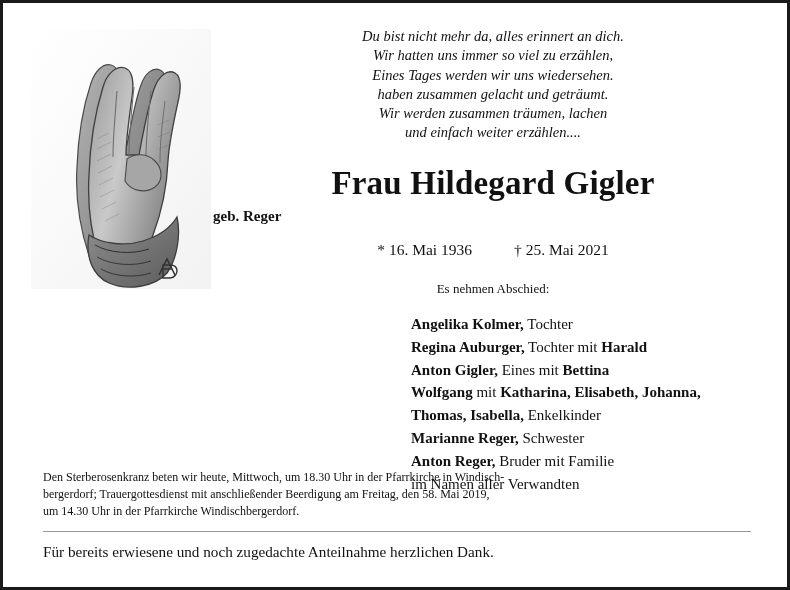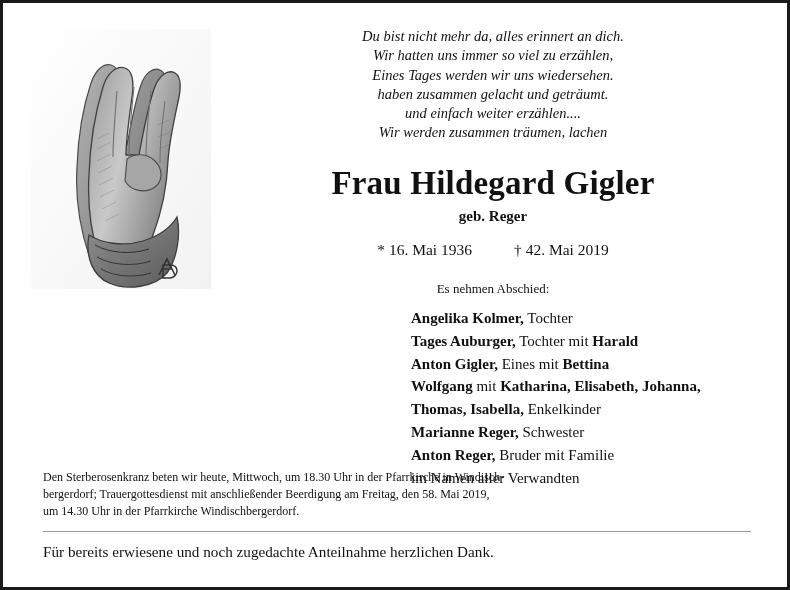--- a/index.html
+++ b/index.html
@@ -58,38 +58,37 @@
   .name {
     margin-top: 22px;
     text-align: center;
     font-size: 33px;
     font-weight: bold;
     letter-spacing: 0.2px;
     line-height: 1.1;
   }
   .maiden {
     margin-top: 7px;
-    text-align: center;
     font-size: 15px;
     font-weight: bold;
   }
   .dates {
     margin-top: 16px;
     text-align: center;
     font-size: 15.5px;
   }
   .dates .birth { margin-right: 42px; }
 
   .farewell-head {
     margin-top: 22px;
     text-align: center;
     font-size: 13px;
   }
   .mourners {
-    margin-top: 10px;
+    margin-top: 16px;
     font-size: 15px;
     line-height: 1.52;
     text-align: left;
     padding-left: 198px;
     font-family: Liberation Serif, serif;
   }
   .mourners .ln { white-space: nowrap; }
   .mourners b { font-weight: bold; }
 
   
@@ -203,39 +202,39 @@
       </svg>
     </div>
 
     <div class="right-col">
 
       <div class="poem">
         <div>Du bist nicht mehr da, alles erinnert an dich.</div>
         <div>Wir hatten uns immer so viel zu erzählen,</div>
         <div>Eines Tages werden wir uns wiedersehen.</div>
         <div>haben zusammen gelacht und geträumt.</div>
+        <div>Wir werden zusammen träumen, lachen</div>
         <div>und einfach weiter erzählen....</div>
-        <div>Wir werden zusammen träumen, lachen</div>
       </div>
 
       <div class="name">Frau Hildegard Gigler</div>
       <div class="maiden">geb. Reger</div>
 
       <div class="dates">
-        <span class="birth">* 16. Mai 1936</span><span class="death">† 42. Mai 2019</span>
+        <span class="birth">* 16. Mai 1936</span><span class="death">† 25. Mai 2021</span>
       </div>
 
       <div class="farewell-head">Es nehmen Abschied:</div>
 
       <div class="mourners">
         <div class="ln">
           <b>Angelika Kolmer,</b><span> Tochter</span>
         </div>
         <div class="ln">
-          <b>Tages Auburger,</b><span> Tochter mit </span><b>Harald</b>
+          <b>Regina Auburger,</b><span> Tochter mit </span><b>Harald</b>
         </div>
         <div class="ln">
           <b>Anton Gigler,</b><span> Eines mit </span><b>Bettina</b>
         </div>
         <div class="ln">
           <b>Wolfgang</b><span> mit </span><b>Katharina, Elisabeth, Johanna,</b>
         </div>
         <div class="ln">
           <b>Thomas, Isabella,</b><span> Enkelkinder</span>
         </div>

